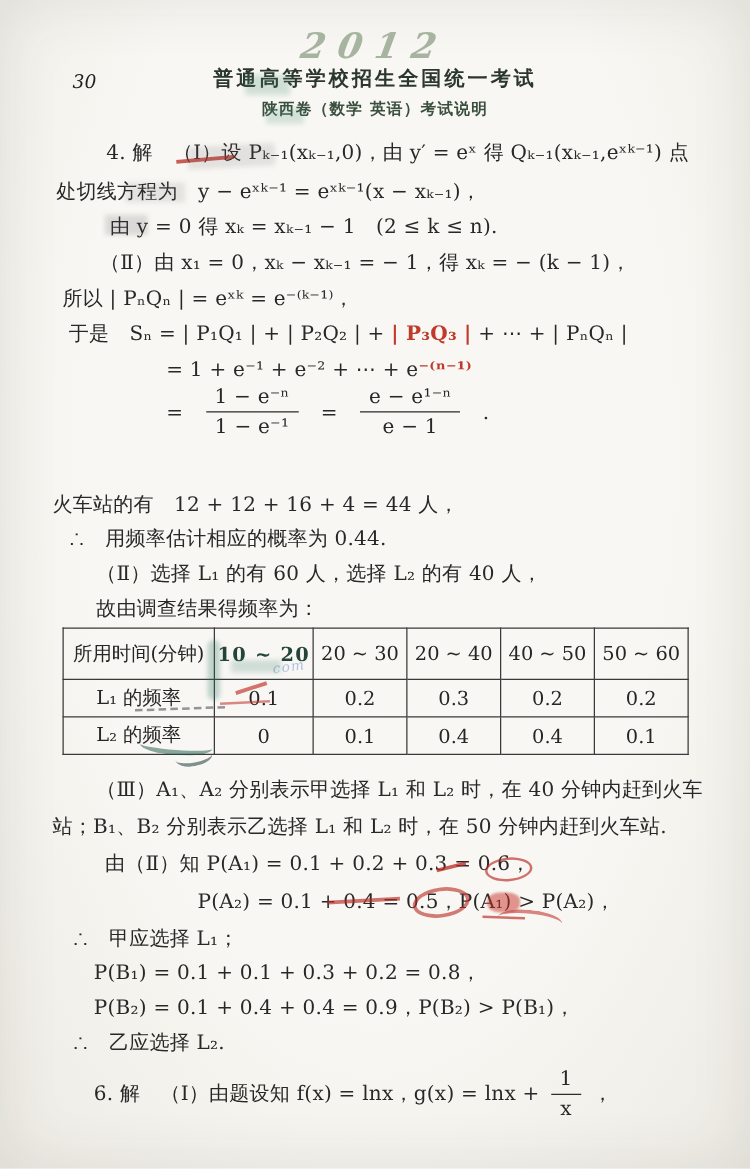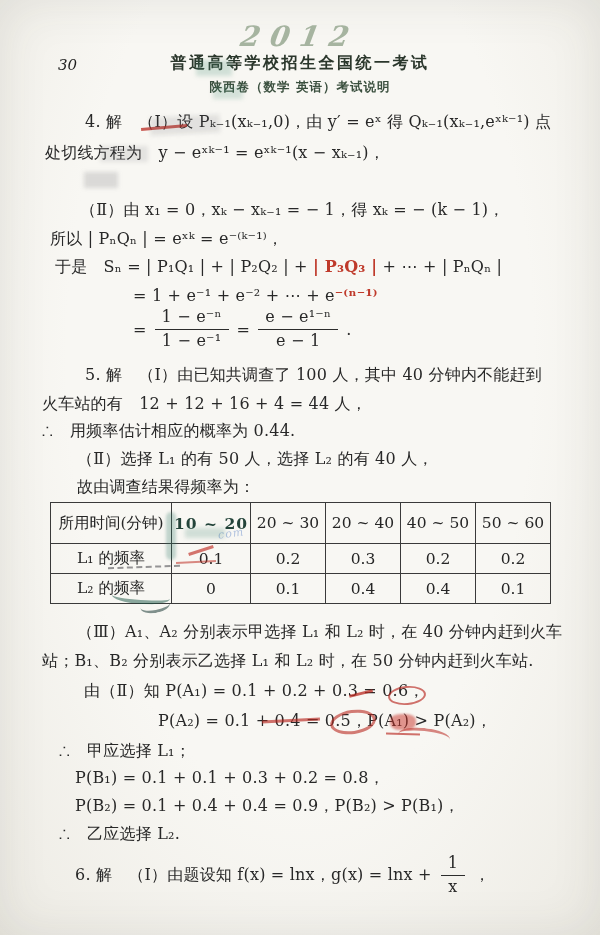--- a/index.html
+++ b/index.html
@@ -19,21 +19,21 @@
   .page-number{position:absolute;top:56px;left:58px;font-style:italic;font-size:15px;color:#1f1f1f;}
   .doc-title{
     position:absolute;top:53px;left:0;right:0;text-align:center;
     font-weight:bold;font-size:16px;letter-spacing:2.5px;color:#2b372c;
   }
   .doc-subtitle{
     position:absolute;top:79px;left:0;right:0;text-align:center;
     font-weight:bold;font-size:12.5px;letter-spacing:1px;color:#3a4f3e;
   }
   .red{color:#bf3a2b;font-weight:bold;}
-  .frac{display:inline-flex;flex-direction:column;align-items:center;margin:0 1px;line-height:1.15;}
+  .frac{display:inline-flex;flex-direction:column;align-items:center;margin:0 11px;line-height:1.15;}
   .frac .num{padding:0 7px 2px;border-bottom:1.6px solid #2c2c2c;}
   .frac .den{padding-top:2px;}
   .eqrow{display:flex;align-items:center;gap:7px;}
   table.freq{
     position:absolute;left:50px;top:502px;width:496px;
     border-collapse:collapse;table-layout:fixed;
     font-size:15.5px;color:#262626;
   }
   table.freq td{border:1.7px solid #3a3a3a;text-align:center;padding:0;}
   table.freq tr.hd td{height:40px;}
@@ -53,42 +53,42 @@
 
 <div class="page">
 
   <div class="watermark-year">2012</div>
   <div class="page-number">30</div>
   <div class="doc-title">普通高等学校招生全国统一考试</div>
   <div class="doc-subtitle">陕西卷（数学 英语）考试说明</div>
 
   <div class="line" style="left:85px;top:112px;">4. 解　（Ⅰ）设 Pₖ₋₁(xₖ₋₁,0)，由 y′ = eˣ 得 Qₖ₋₁(xₖ₋₁,eˣᵏ⁻¹) 点</div>
   <div class="line" style="left:45px;top:143px;">处切线方程为　y − eˣᵏ⁻¹ = eˣᵏ⁻¹(x − xₖ₋₁)，</div>
+  <div class="line" style="left:88px;top:171px;">由 y = 0 得 xₖ = xₖ₋₁ − 1　(2 ≤ k ≤ n).</div>
   <div class="line" style="left:80px;top:200px;">（Ⅱ）由 x₁ = 0，xₖ − xₖ₋₁ = − 1，得 xₖ = − (k − 1)，</div>
   <div class="line" style="left:50px;top:229px;">所以 | PₙQₙ | = eˣᵏ = e⁻⁽ᵏ⁻¹⁾，</div>
   <div class="line" style="left:55px;top:257px;"><span>于是　Sₙ = | P₁Q₁ | + | P₂Q₂ | + </span><span class="red">| P₃Q₃ |</span><span> + ⋯ + | PₙQₙ |</span></div>
   <div class="line" style="left:133px;top:286px;"><span>= 1 + e⁻¹ + e⁻² + ⋯ + e</span><span class="red">⁻⁽ⁿ⁻¹⁾</span></div>
   <div class="line eqrow" style="left:133px;top:305px;height:48px;">
     <span>=</span>
     <span class="frac">
         <span class="num">1 − e⁻ⁿ</span>
         <span class="den">1 − e⁻¹</span>
       </span>
     <span>=</span>
     <span class="frac">
         <span class="num">e − e¹⁻ⁿ</span>
         <span class="den">e − 1</span>
       </span>
     <span>.</span>
   </div>
 
-  <div class="line" style="left:85px;top:365px;">5. 解　（Ⅰ）由已知共调查了 100 人，其中 40 分钟内不能赶到</div>
   <div class="line" style="left:42px;top:394px;">火车站的有　12 + 12 + 16 + 4 = 44 人，</div>
-  <div class="line" style="left:41px;top:421px;">∴　用频率估计相应的概率为 0.44.</div>
-  <div class="line" style="left:77px;top:449px;">（Ⅱ）选择 L₁ 的有 50 人，选择 L₂ 的有 40 人，</div>
+  <div class="line" style="left:55px;top:421px;">∴　用频率估计相应的概率为 0.44.</div>
+  <div class="line" style="left:77px;top:449px;">（Ⅱ）选择 L₁ 的有 60 人，选择 L₂ 的有 40 人，</div>
   <div class="line" style="left:77px;top:477px;">故由调查结果得频率为：</div>
 
   <table class="freq">
     <tbody>
         <tr class="hd">
       <td class="c0">所用时间(分钟)</td>
       <td class="c1 bold-green">10 ~ 20</td>
       <td class="cx">20 ~ 30</td>
       <td class="cx">20 ~ 40</td>
       <td class="cx">40 ~ 50</td>

